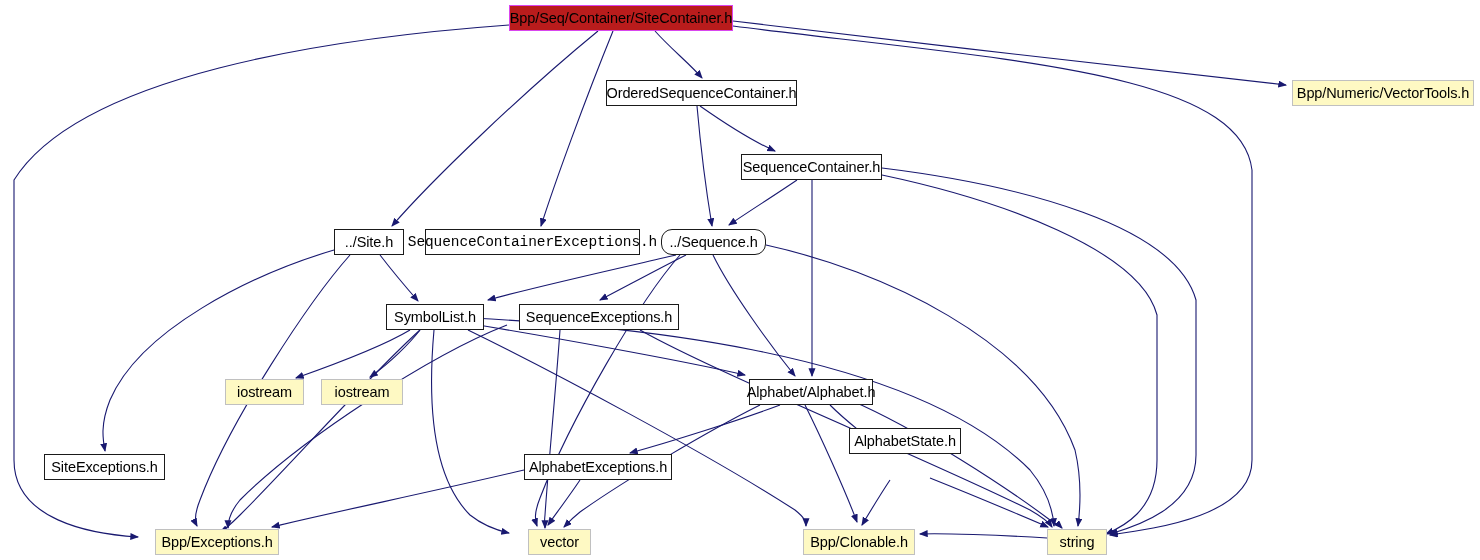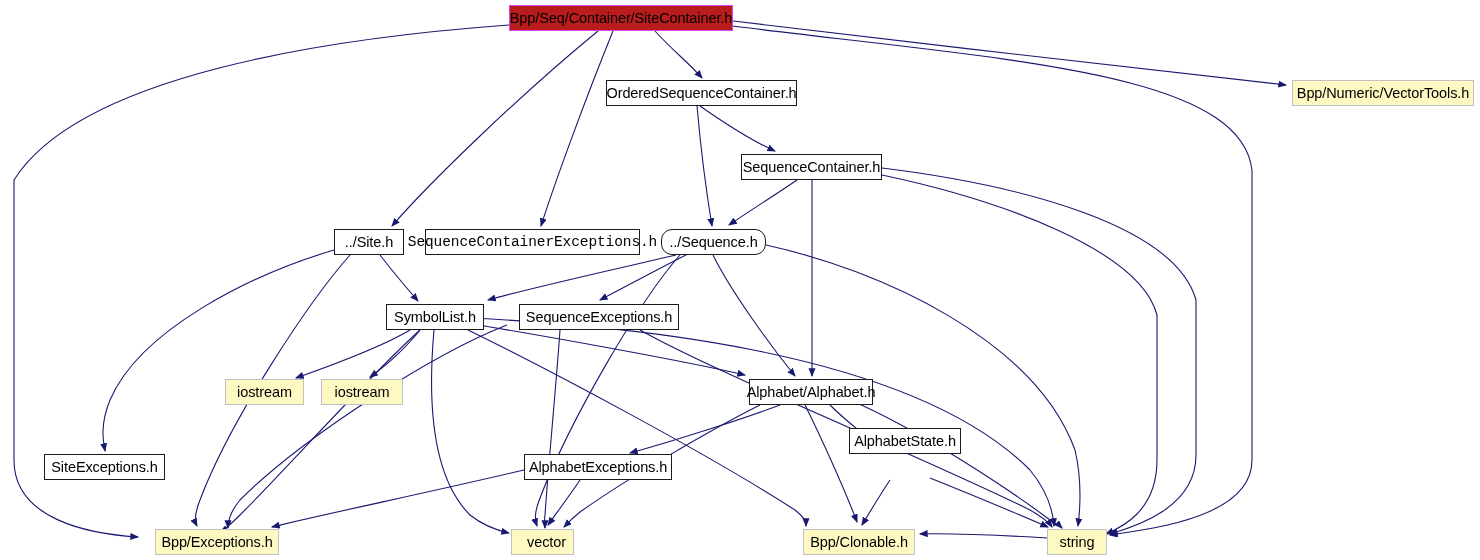--- a/index.html
+++ b/index.html
@@ -157,21 +157,21 @@
       </div>
       <div class="node local" style="left: 524px; top: 454px; width: 148px;">
         <span class="node-label">AlphabetExceptions.h</span>
       </div>
       <div class="node local" style="left: 849px; top: 428px; width: 112px;">
         <span class="node-label">AlphabetState.h</span>
       </div>
       <div class="node system" style="left: 155px; top: 529px; width: 124px;">
         <span class="node-label">Bpp/Exceptions.h</span>
       </div>
-      <div class="node system" style="left: 511px; top: 529px; width: 63px; justify-content: flex-end;">
+      <div class="node system" style="left: 528px; top: 529px; width: 63px;">
         <span class="node-label">vector</span>
       </div>
       <div class="node system" style="left: 803px; top: 529px; width: 112px;">
         <span class="node-label">Bpp/Clonable.h</span>
       </div>
       <div class="node system" style="left: 1047px; top: 529px; width: 60px;">
         <span class="node-label">string</span>
       </div>
     </div>
 

